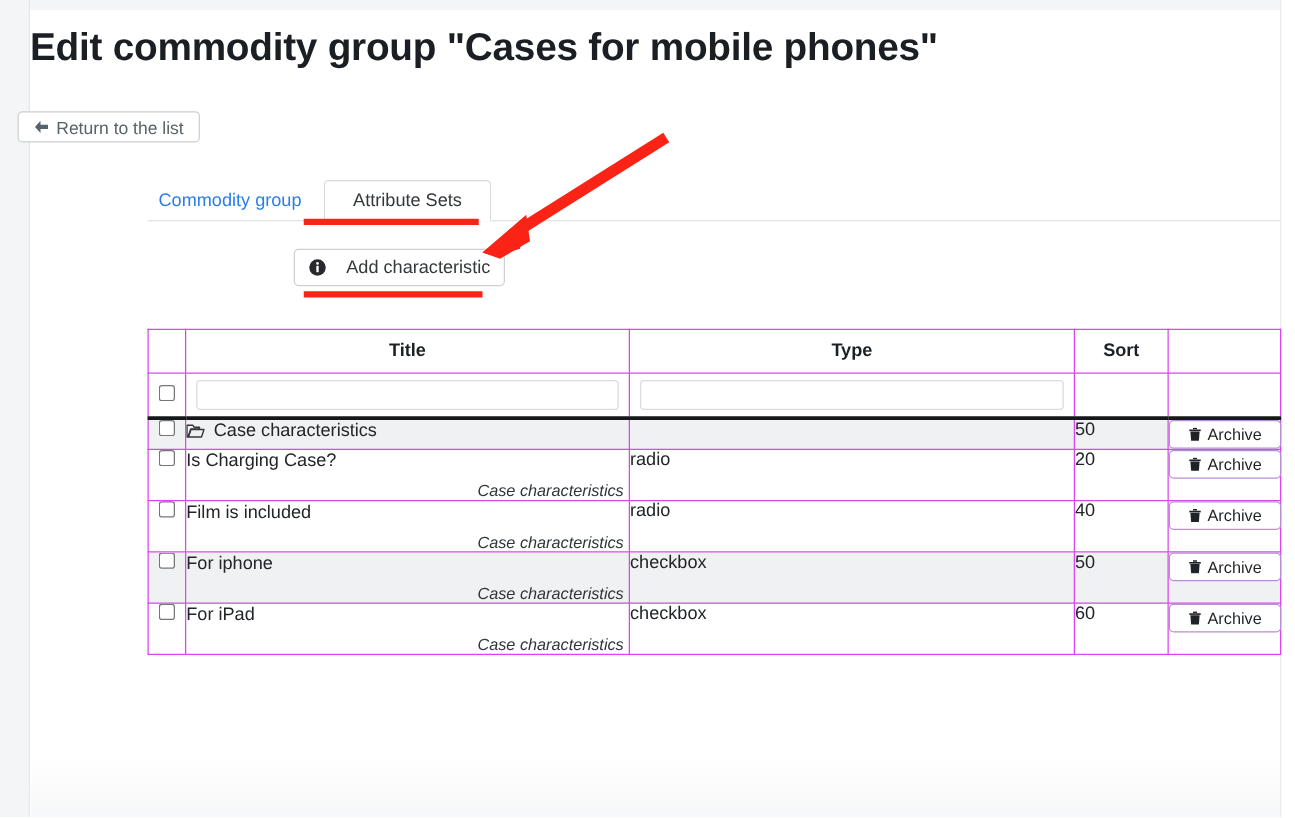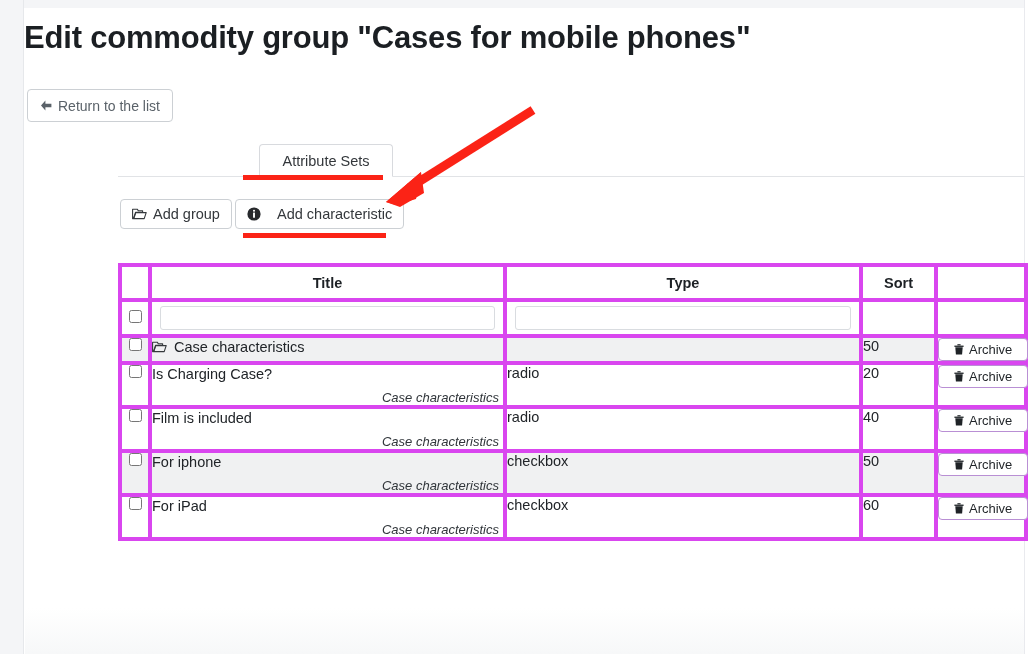--- a/index.html
+++ b/index.html
@@ -84,23 +84,23 @@
     background: #ffffff;
     border: 1px solid #ccd0d4;
     border-radius: 4px;
     font-size: 14px;
     font-family: "Liberation Sans", sans-serif;
     cursor: pointer;
     white-space: nowrap;
   }
   .btn-return {
     position: absolute;
-    left: 27px;
+    left: 14px;
     top: 89px;
-    height: 33px;
+    height: 25px;
     padding: 0 12px;
     color: #5a6269;
   }
   .btn-return .ico { font-size: 12px; line-height: 1; }
 
   
   .tabs {
     position: absolute;
     left: 118px;
     top: 144px;
@@ -174,21 +174,21 @@
     top: 263px;
     width: 906px;
   }
   table.grid {
     border-collapse: collapse;
     width: 906px;
     table-layout: fixed;
     font-size: 14.5px;
   }
   table.grid th, table.grid td {
-    border: 4px solid #d946ef;
+    border: 1px solid #d946ef;
     padding: 0;
     vertical-align: top;
     box-sizing: border-box;
     margin-left: 38px;
   }
   .col-chk  { width: 30px; }
   .col-title{ width: 355px; }
   .col-type { width: 356px; }
   .col-sort { width: 75px; }
   .col-act  { width: 90px; }
@@ -310,35 +310,29 @@
   <button class="btn btn-return">
     <span class="ico ico-arrow">
       <svg width="12" height="11" viewBox="0 0 12 11" aria-hidden="true">
         <path d="M5.4 0.6 L1 5.5 L5.4 10.4 L5.4 7.2 L11.4 7.2 L11.4 3.8 L5.4 3.8 Z" fill="#5a6269"></path>
       </svg>
     </span>
     <span>Return to the list</span>
   </button>
 
   <div class="tabs">
+    <div class="tab tab-link">
+      <span>Commodity group</span>
+    </div>
     <div class="tab tab-active">
       <span>Attribute Sets</span>
     </div>
   </div>
   <div class="tabs-rule"></div>
 
-  <button class="btn btn-add-group">
-    <span class="ico-folder">
-      <svg width="15" height="12" viewBox="0 0 15 12" aria-hidden="true">
-        <path d="M0.6 1.2 H5.2 L6.4 2.8 H10.6 V4.2 H3.6 L1.4 10.6 H0.6 Z" fill="none" stroke="#34383c" stroke-width="1.1" stroke-linejoin="round"></path>
-        <path d="M3.8 4.6 H14.2 L12.2 10.6 H1.8 Z" fill="none" stroke="#34383c" stroke-width="1.1" stroke-linejoin="round"></path>
-      </svg>
-    </span>
-    <span>Add group</span>
-  </button>
 
   <button class="btn btn-add-char">
     <span class="ico-info">
       <svg width="14" height="14" viewBox="0 0 14 14" aria-hidden="true">
         <circle cx="7" cy="7" r="6.6" fill="#27292c"></circle>
         <circle cx="7" cy="3.7" r="1.05" fill="#ffffff"></circle>
         <rect x="6.05" y="5.6" width="1.9" height="5.1" rx="0.5" fill="#ffffff"></rect>
       </svg>
     </span>
     <span>Add characteristic</span>

